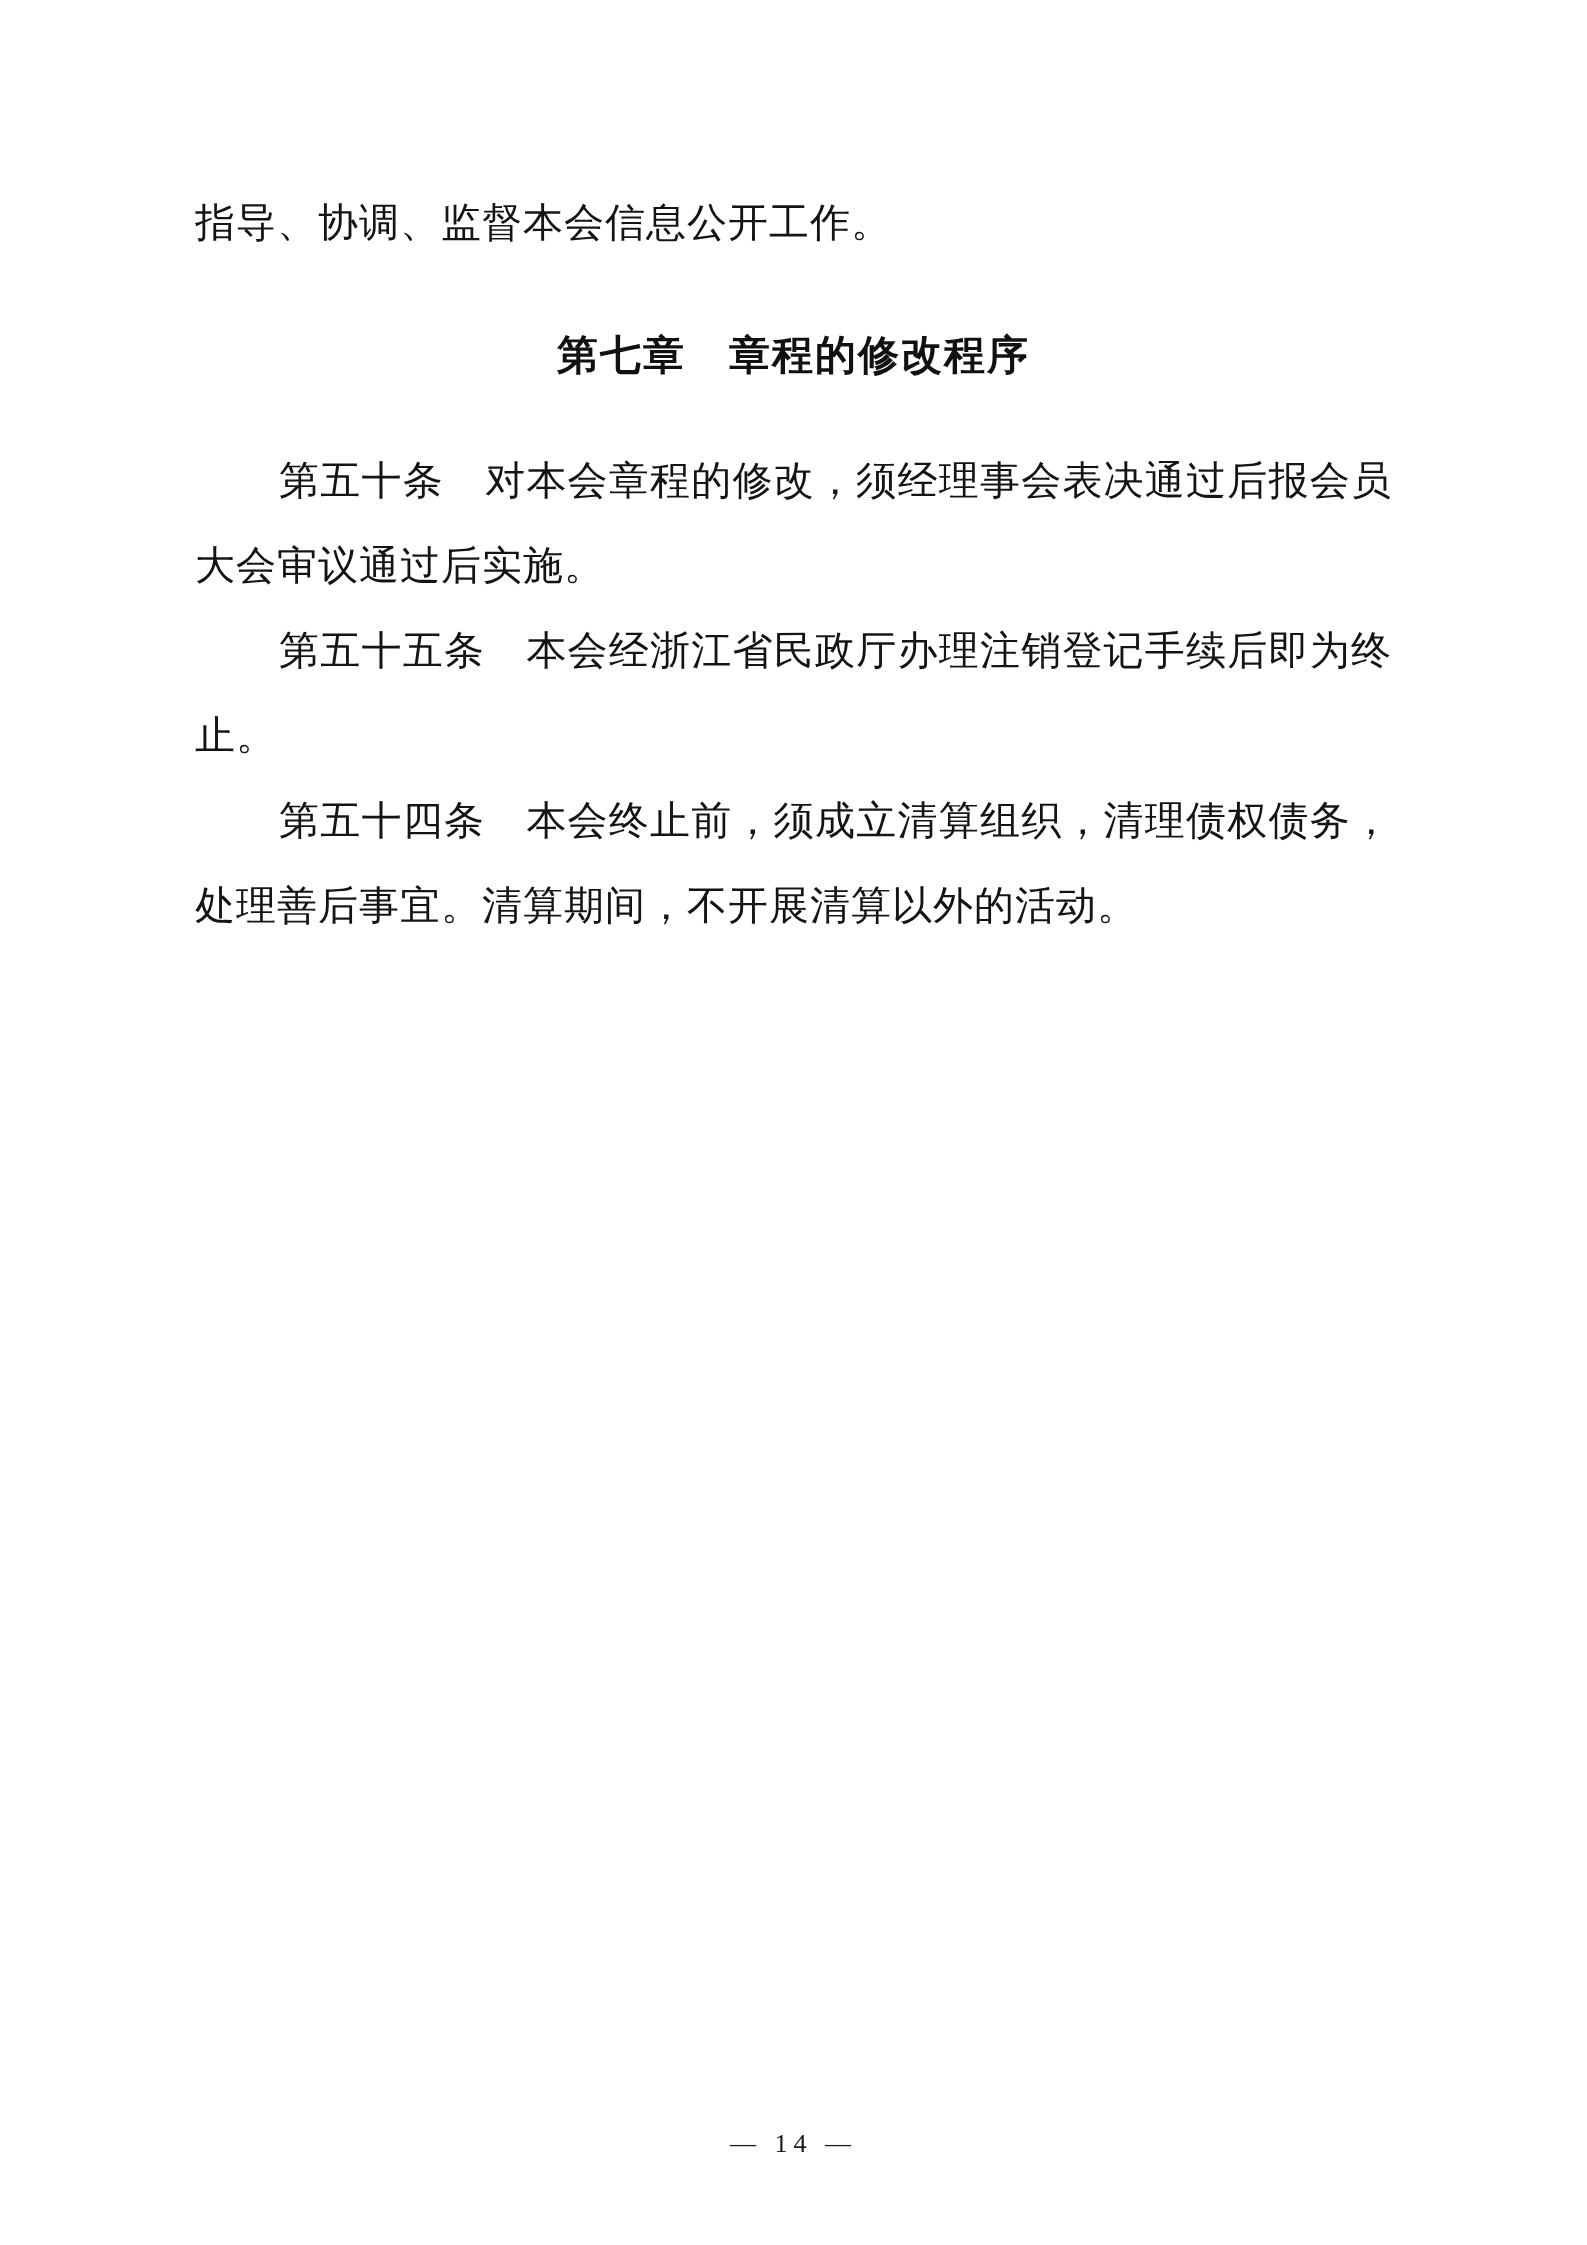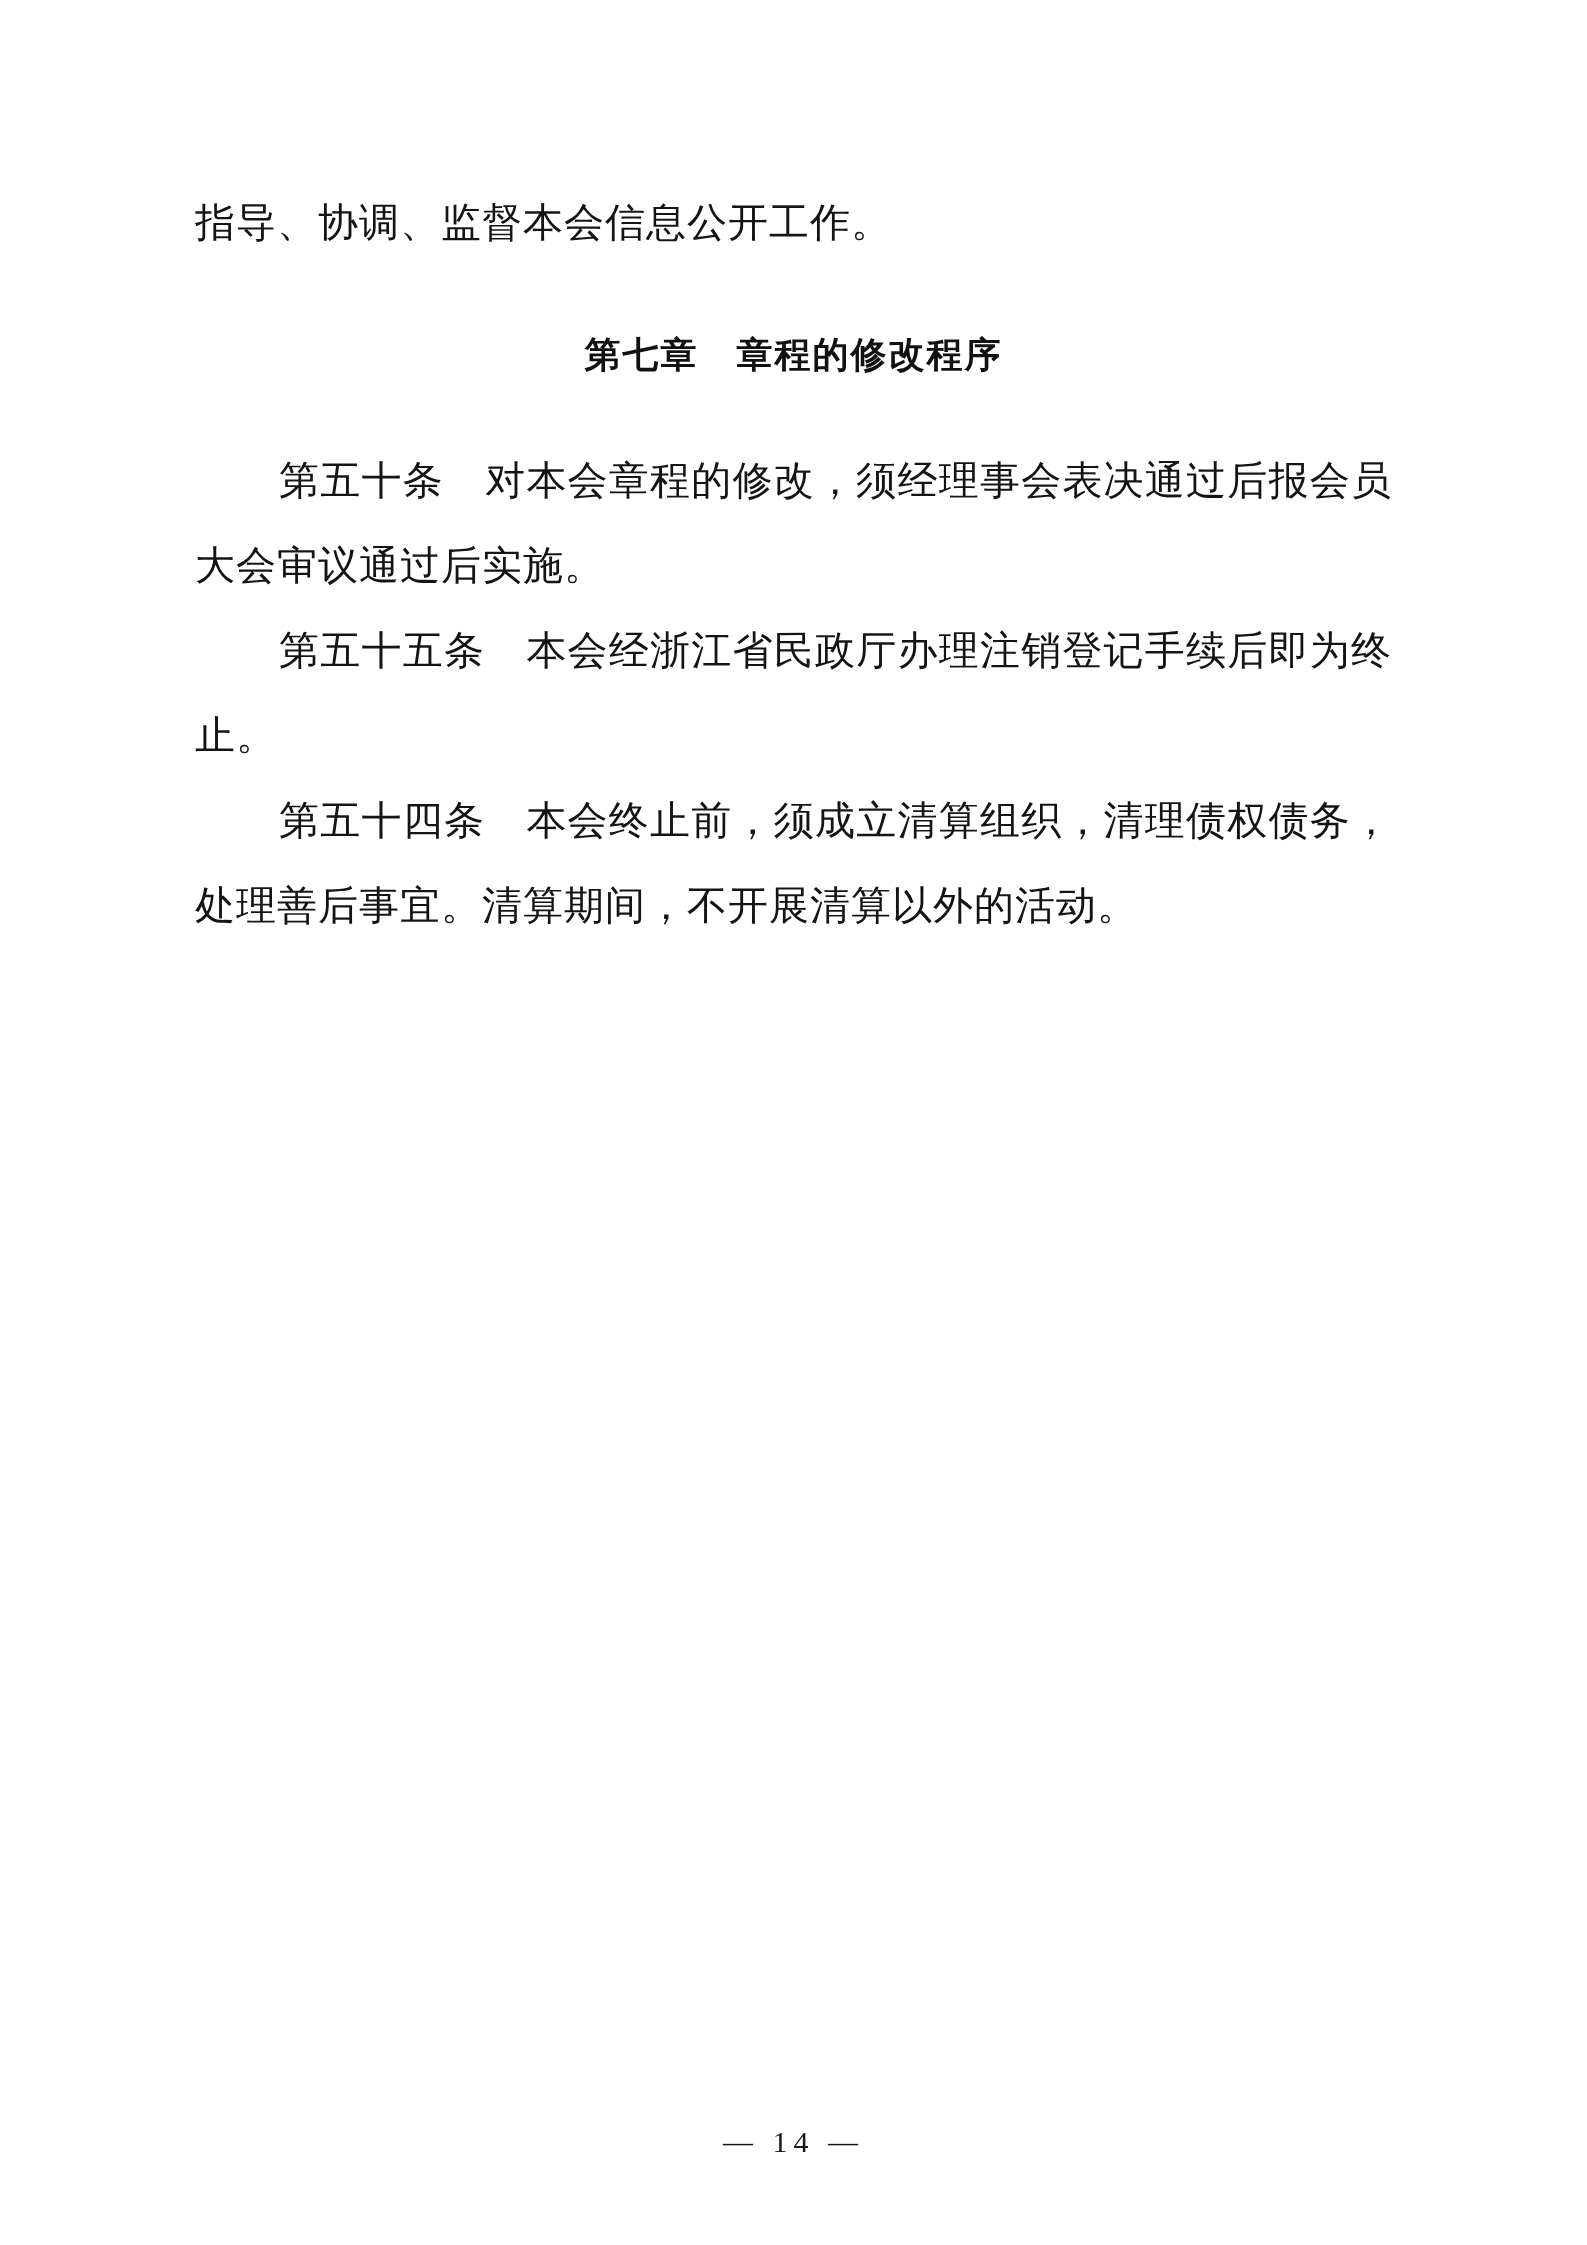--- a/index.html
+++ b/index.html
@@ -28,36 +28,36 @@
     letter-spacing: 1px;
     text-align: justify;
     text-justify: inter-ideograph;
     margin: 0;
     color: #141414;
   }
   .indent {
     text-indent: 84px;
   }
   .chapter-heading {
-    font-size: 36px;
+    font-size: 41px;
     line-height: 85px;
     text-align: center;
     font-weight: bold;
     margin: 0;
     padding: 48px 0 40px 0;
     letter-spacing: 2px;
     color: #111111;
   }
   .page-number {
     position: absolute;
     left: 0;
     right: 0;
     bottom: 86px;
     text-align: center;
-    font-size: 30px;
+    font-size: 26px;
     letter-spacing: 6px;
     color: #181818;
   }
 </style>
 </head>
 <body>
 
 <div class="page">
 
   <p class="body-text">指导、协调、监督本会信息公开工作。</p>

